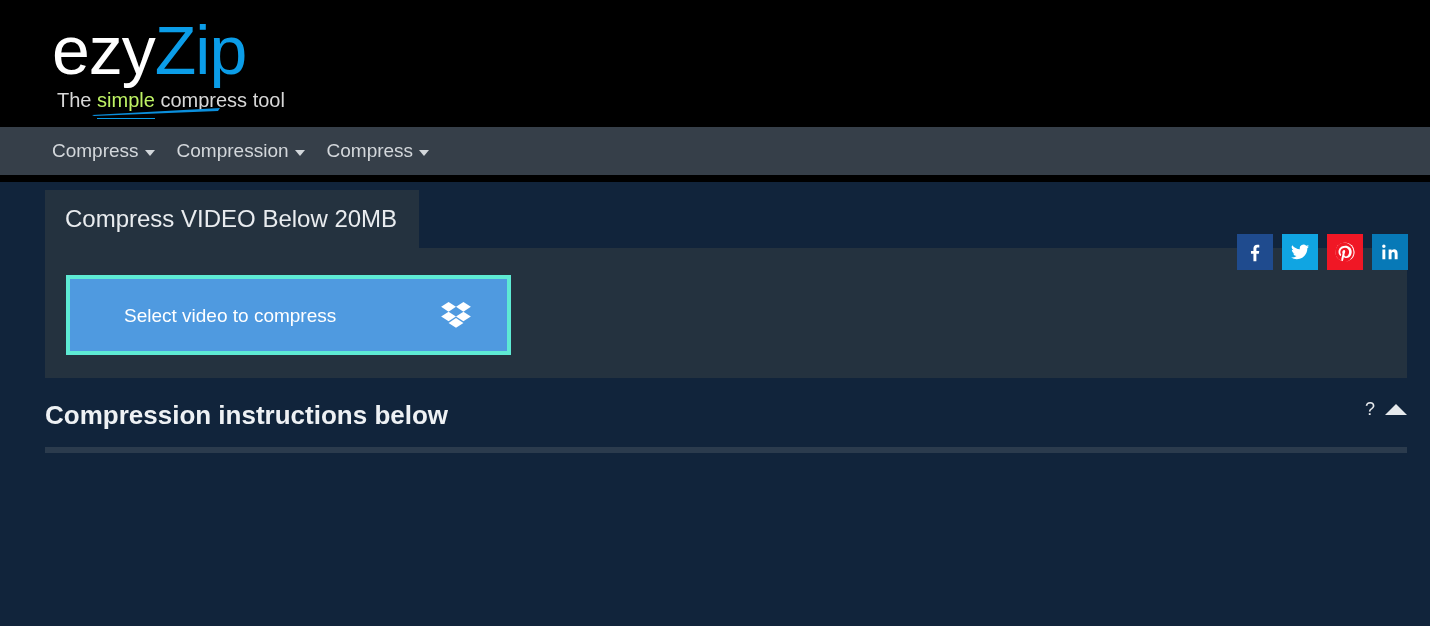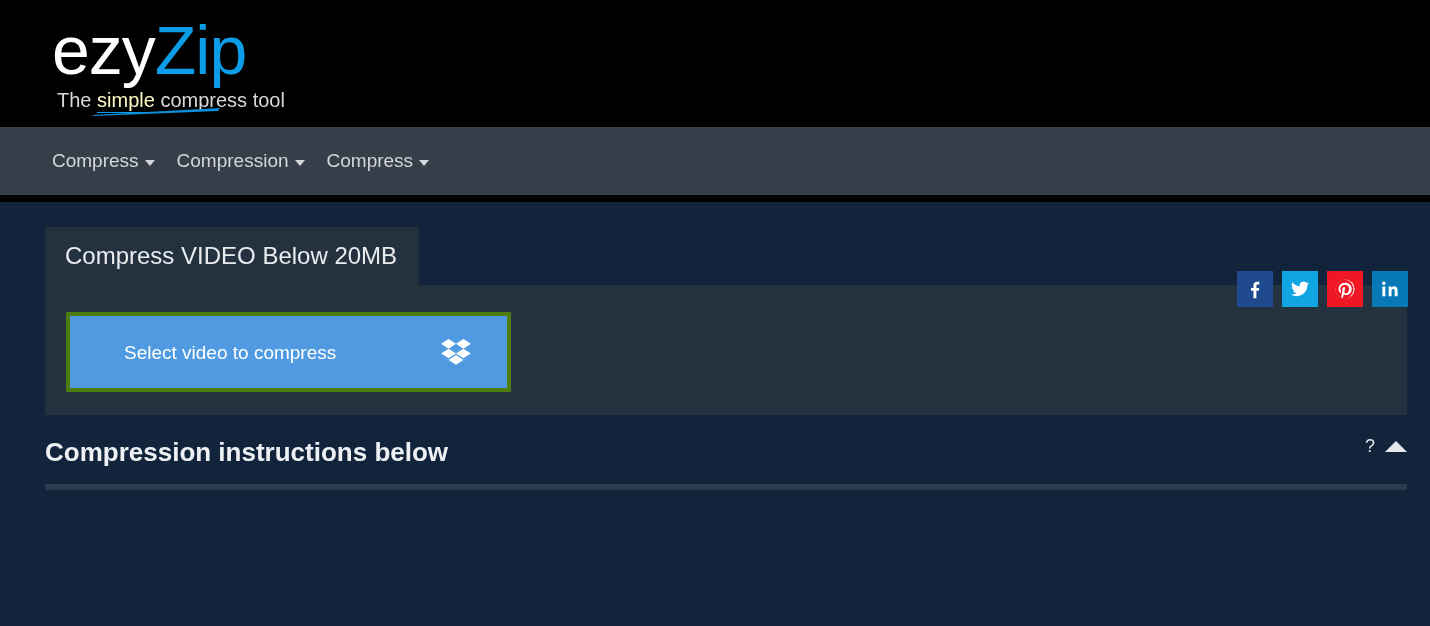--- a/index.html
+++ b/index.html
@@ -36,36 +36,36 @@
   .tagline {
     position: absolute;
     left: 57px;
     top: 88px;
     font-size: 20px;
     line-height: 24px;
     color: #d8d8d8;
     white-space: nowrap;
   }
   .tagline .simple {
-    color: #fef9c3;
+    color: #bef264;
     border-bottom: 1px solid #0b9de8;
-    padding-bottom: 1px;
+    padding-bottom: 7px;
   }
   .swoosh {
     position: absolute;
     left: 92px;
     top: 108px;
     width: 130px;
     height: 8px;
     pointer-events: none;
   }
 
   
   .navbar {
-    height: 68px;
+    height: 48px;
     background: #363f49;
     display: flex;
     align-items: center;
     padding-left: 52px;
     box-sizing: border-box;
   }
   .nav-item {
     display: flex;
     align-items: center;
     color: #d3d7db;
@@ -87,21 +87,20 @@
   .black-strip {
     height: 7px;
     background: #000000;
   }
 
   
   .page {
     position: relative;
     height: 396px;
     background: #11243b;
-    margin-top: 17px;
   }
 
   .social-bar {
     position: absolute;
     right: 22px;
     top: 52px;
     display: flex;
     gap: 9px;
     z-index: 5;
   }
@@ -142,21 +141,21 @@
     top: 58px;
     width: 1362px;
     height: 130px;
     background: #24323f;
   }
 
   .select-wrap {
     position: absolute;
     left: 21px;
     top: 27px;
-    border: 4px solid #4d7c0f;
+    border: 4px solid #5eead4;
     padding: 0;
     line-height: 0;
   }
   .select-btn {
     width: 437px;
     height: 72px;
     background: #4f9ae0;
     display: flex;
     align-items: center;
     position: relative;

